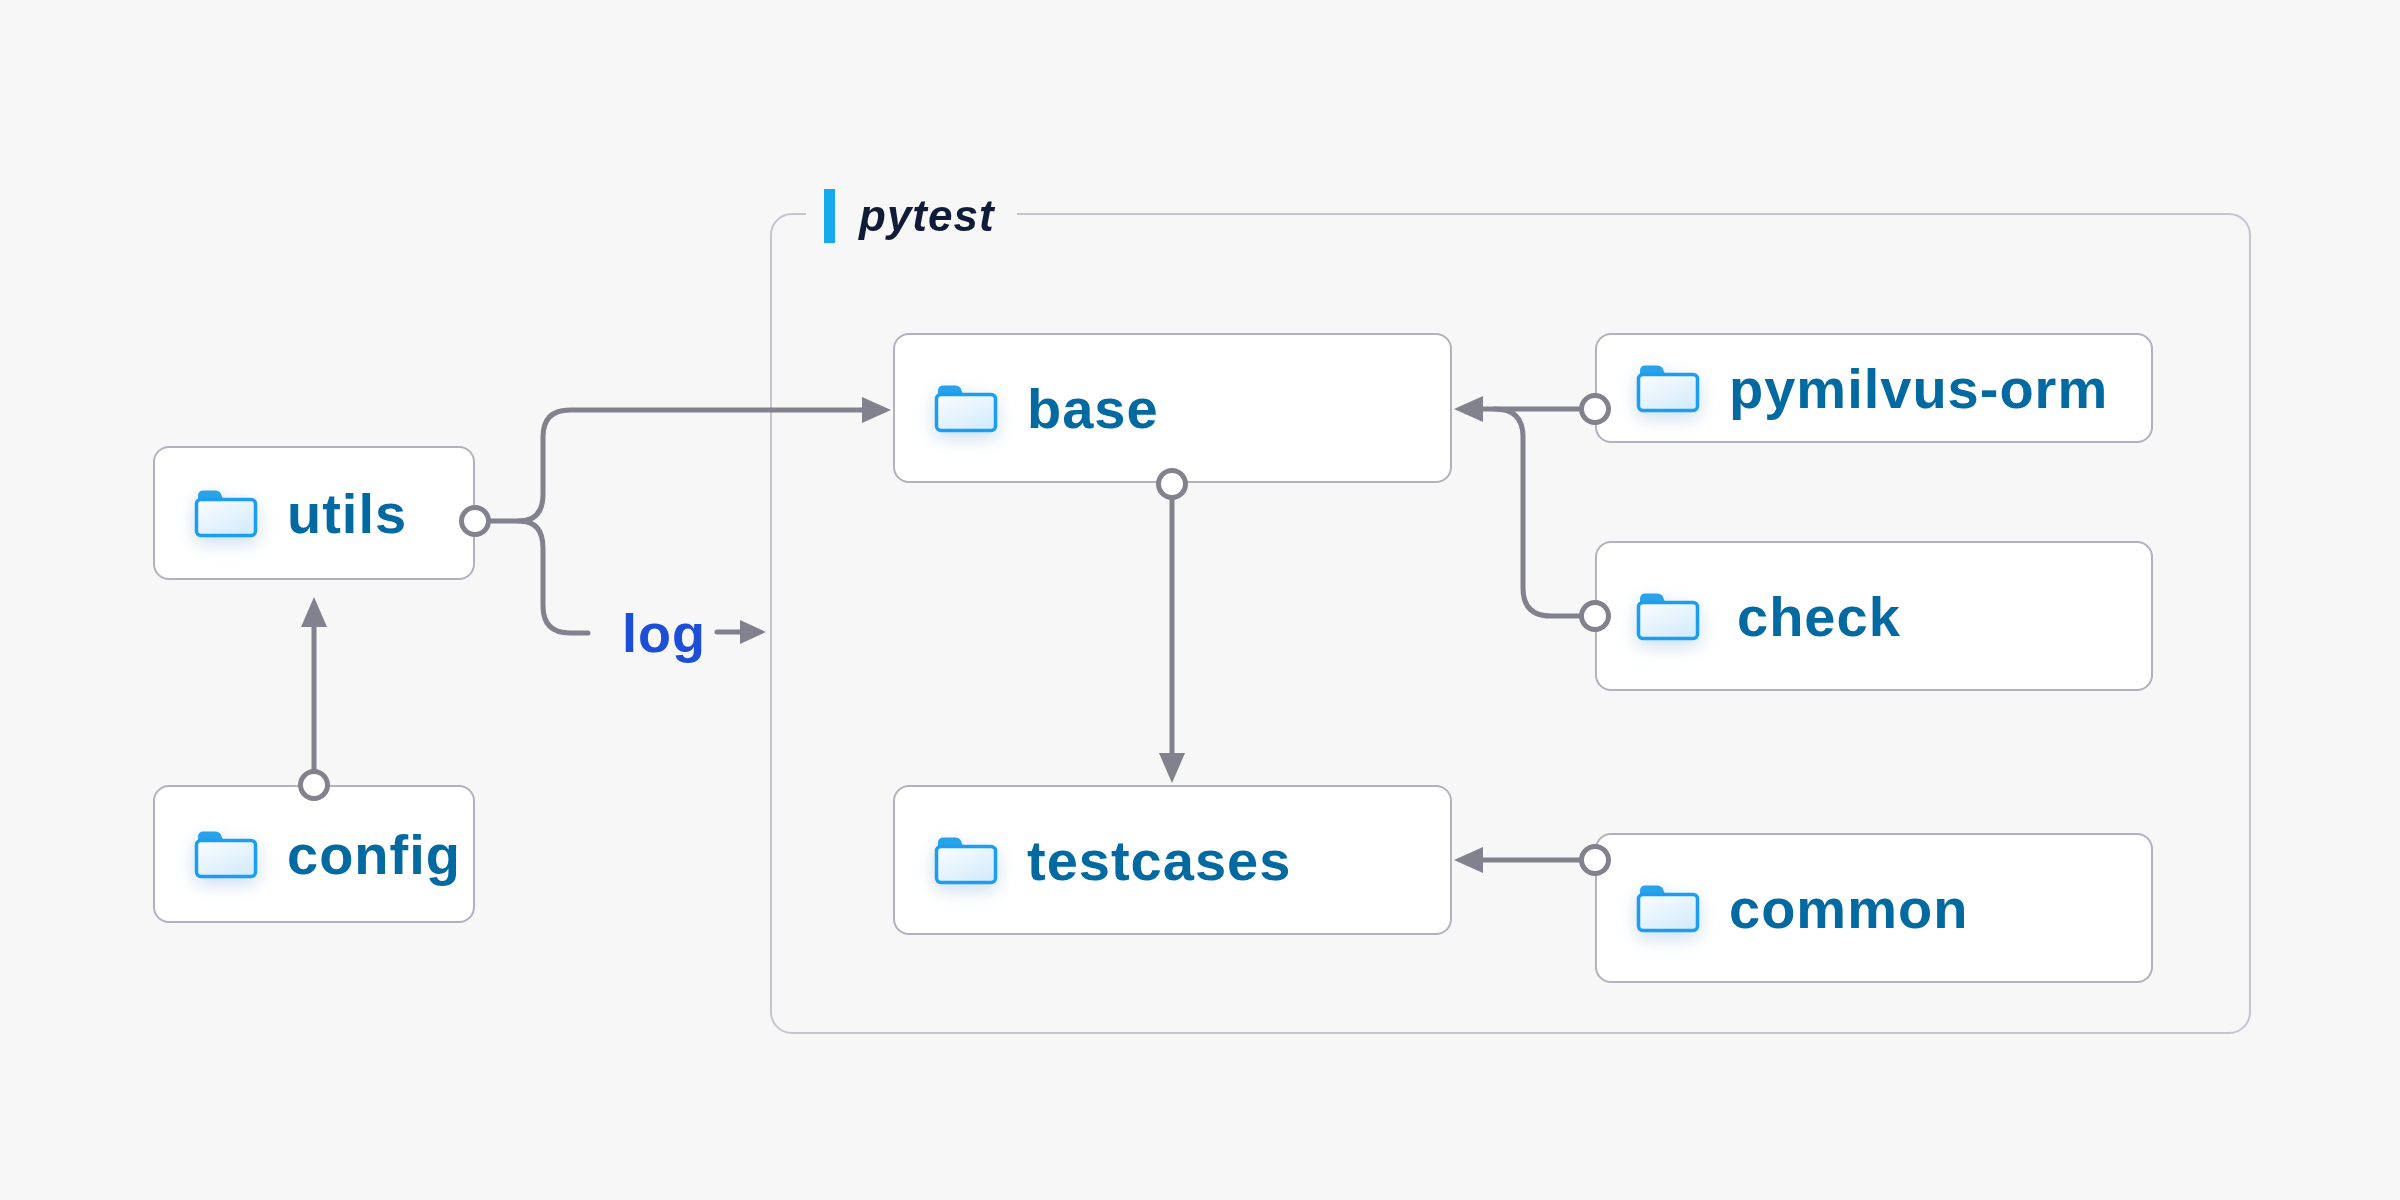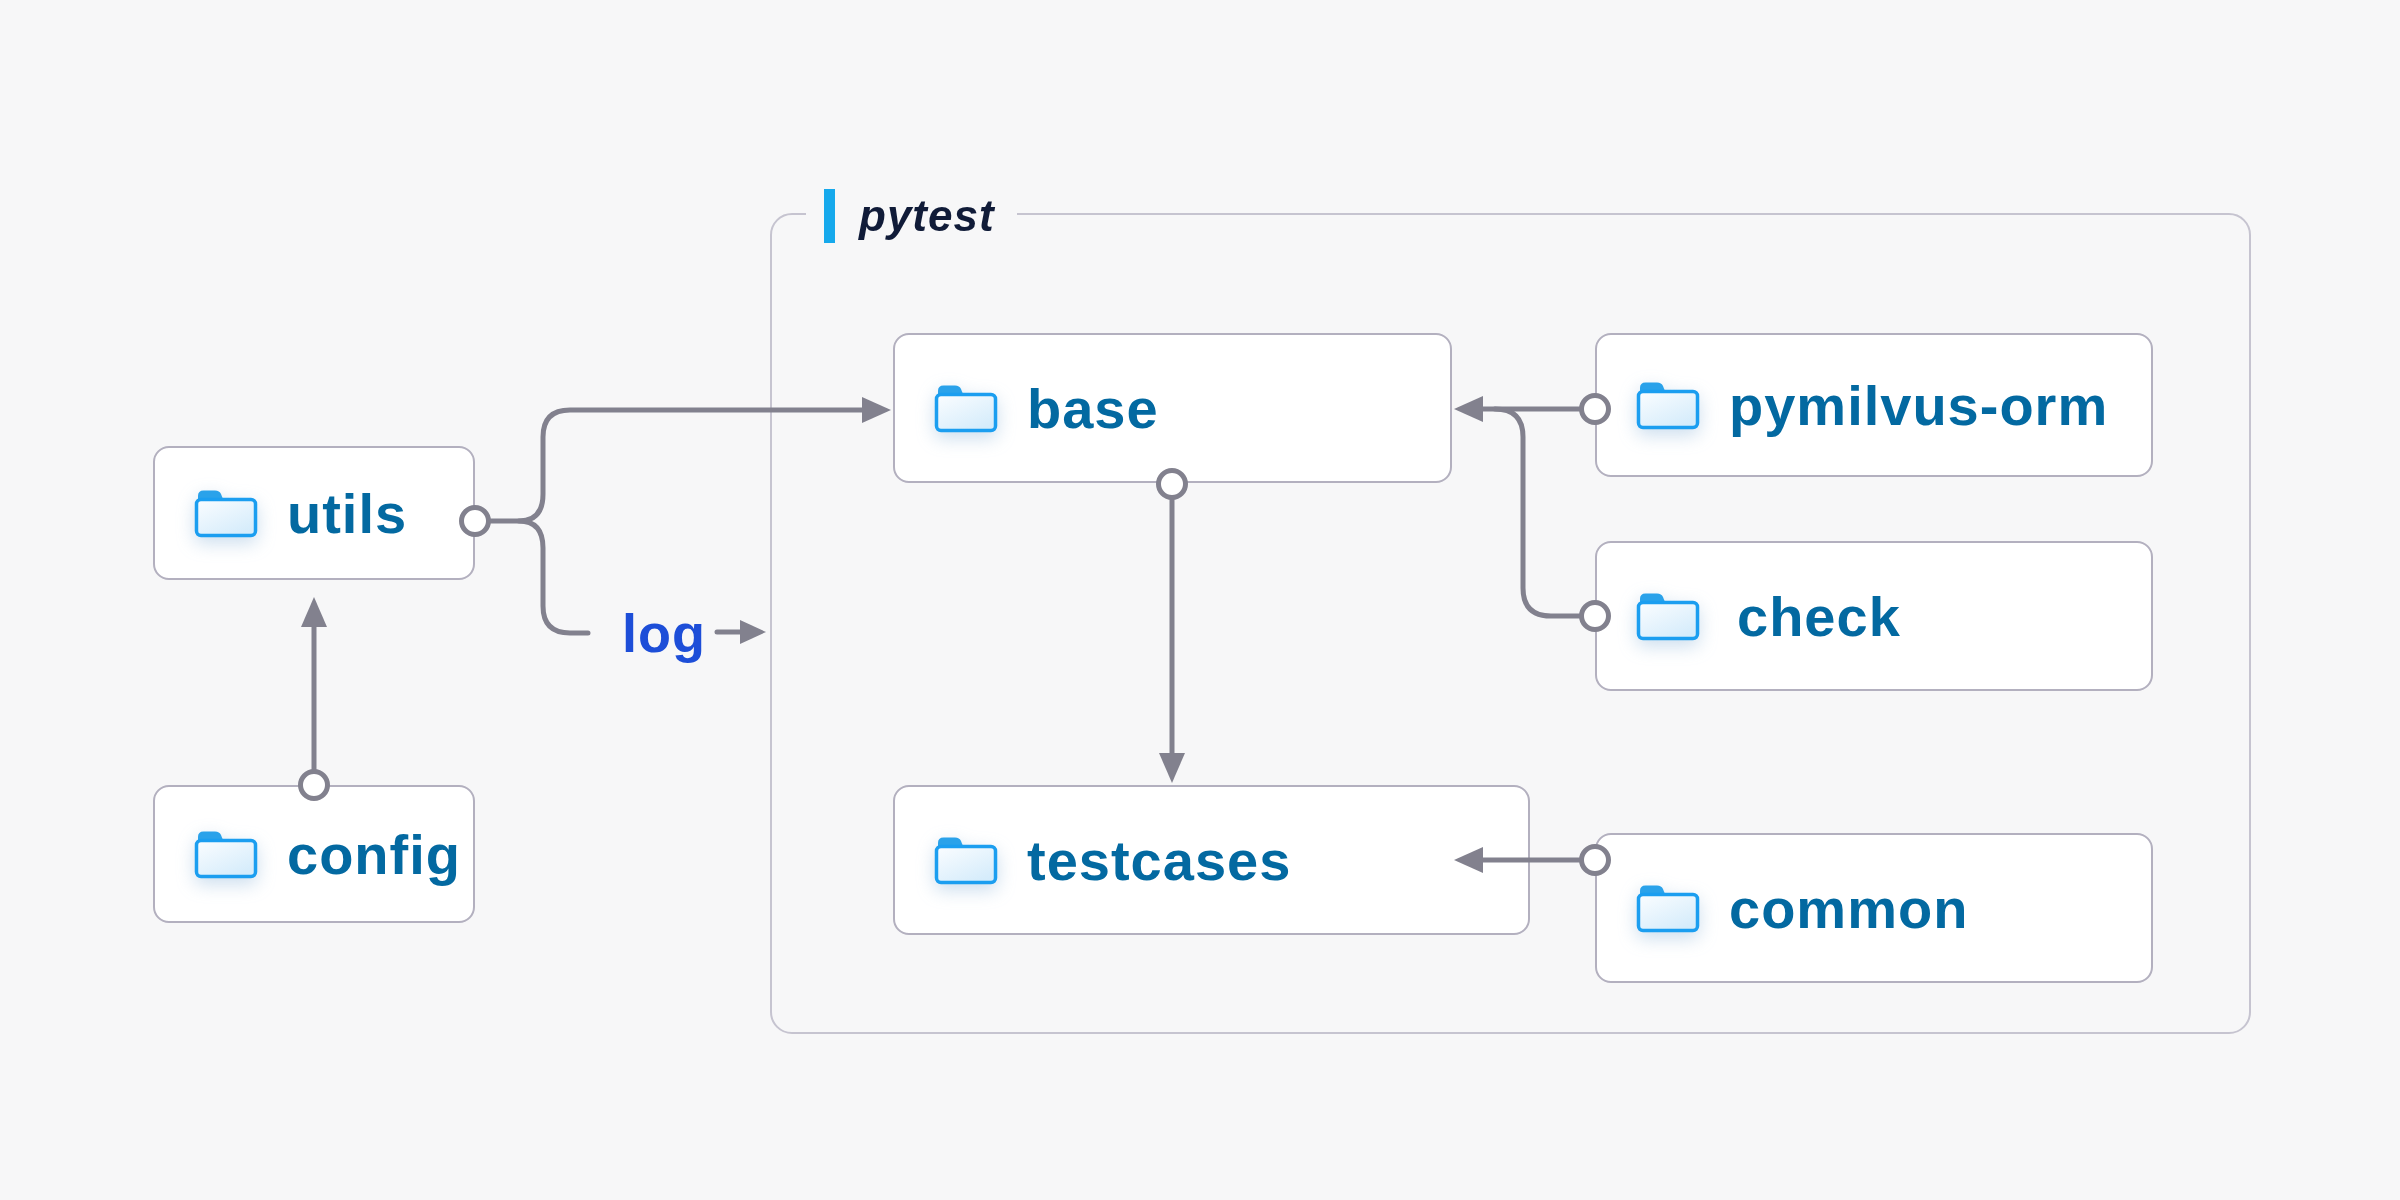--- a/index.html
+++ b/index.html
@@ -88,28 +88,28 @@
     <span class="node-label">config</span>
   </div>
 
   <div class="node" style="left:893px;top:333px;width:559px;height:150px;">
     <svg class="folder" viewBox="0 0 66 52">
         <use href="#folder-glyph"></use>
       </svg>
     <span class="node-label">base</span>
   </div>
 
-  <div class="node" style="left:893px;top:785px;width:637px;height:150px;">
+  <div class="node" style="left:893px;top:785px;width:559px;height:150px;">
     <svg class="folder" viewBox="0 0 66 52">
         <use href="#folder-glyph"></use>
       </svg>
     <span class="node-label">testcases</span>
   </div>
 
-  <div class="node" style="left:1595px;top:333px;width:558px;height:144px;text-align:center;">
+  <div class="node" style="left:1595px;top:333px;width:558px;height:110px;text-align:center;">
     <svg class="folder" viewBox="0 0 66 52">
         <use href="#folder-glyph"></use>
       </svg>
     <span class="node-label">pymilvus-orm</span>
   </div>
 
   <div class="node" style="left:1595px;top:541px;width:558px;height:150px;gap:36px;">
     <svg class="folder" viewBox="0 0 66 52">
         <use href="#folder-glyph"></use>
       </svg>

